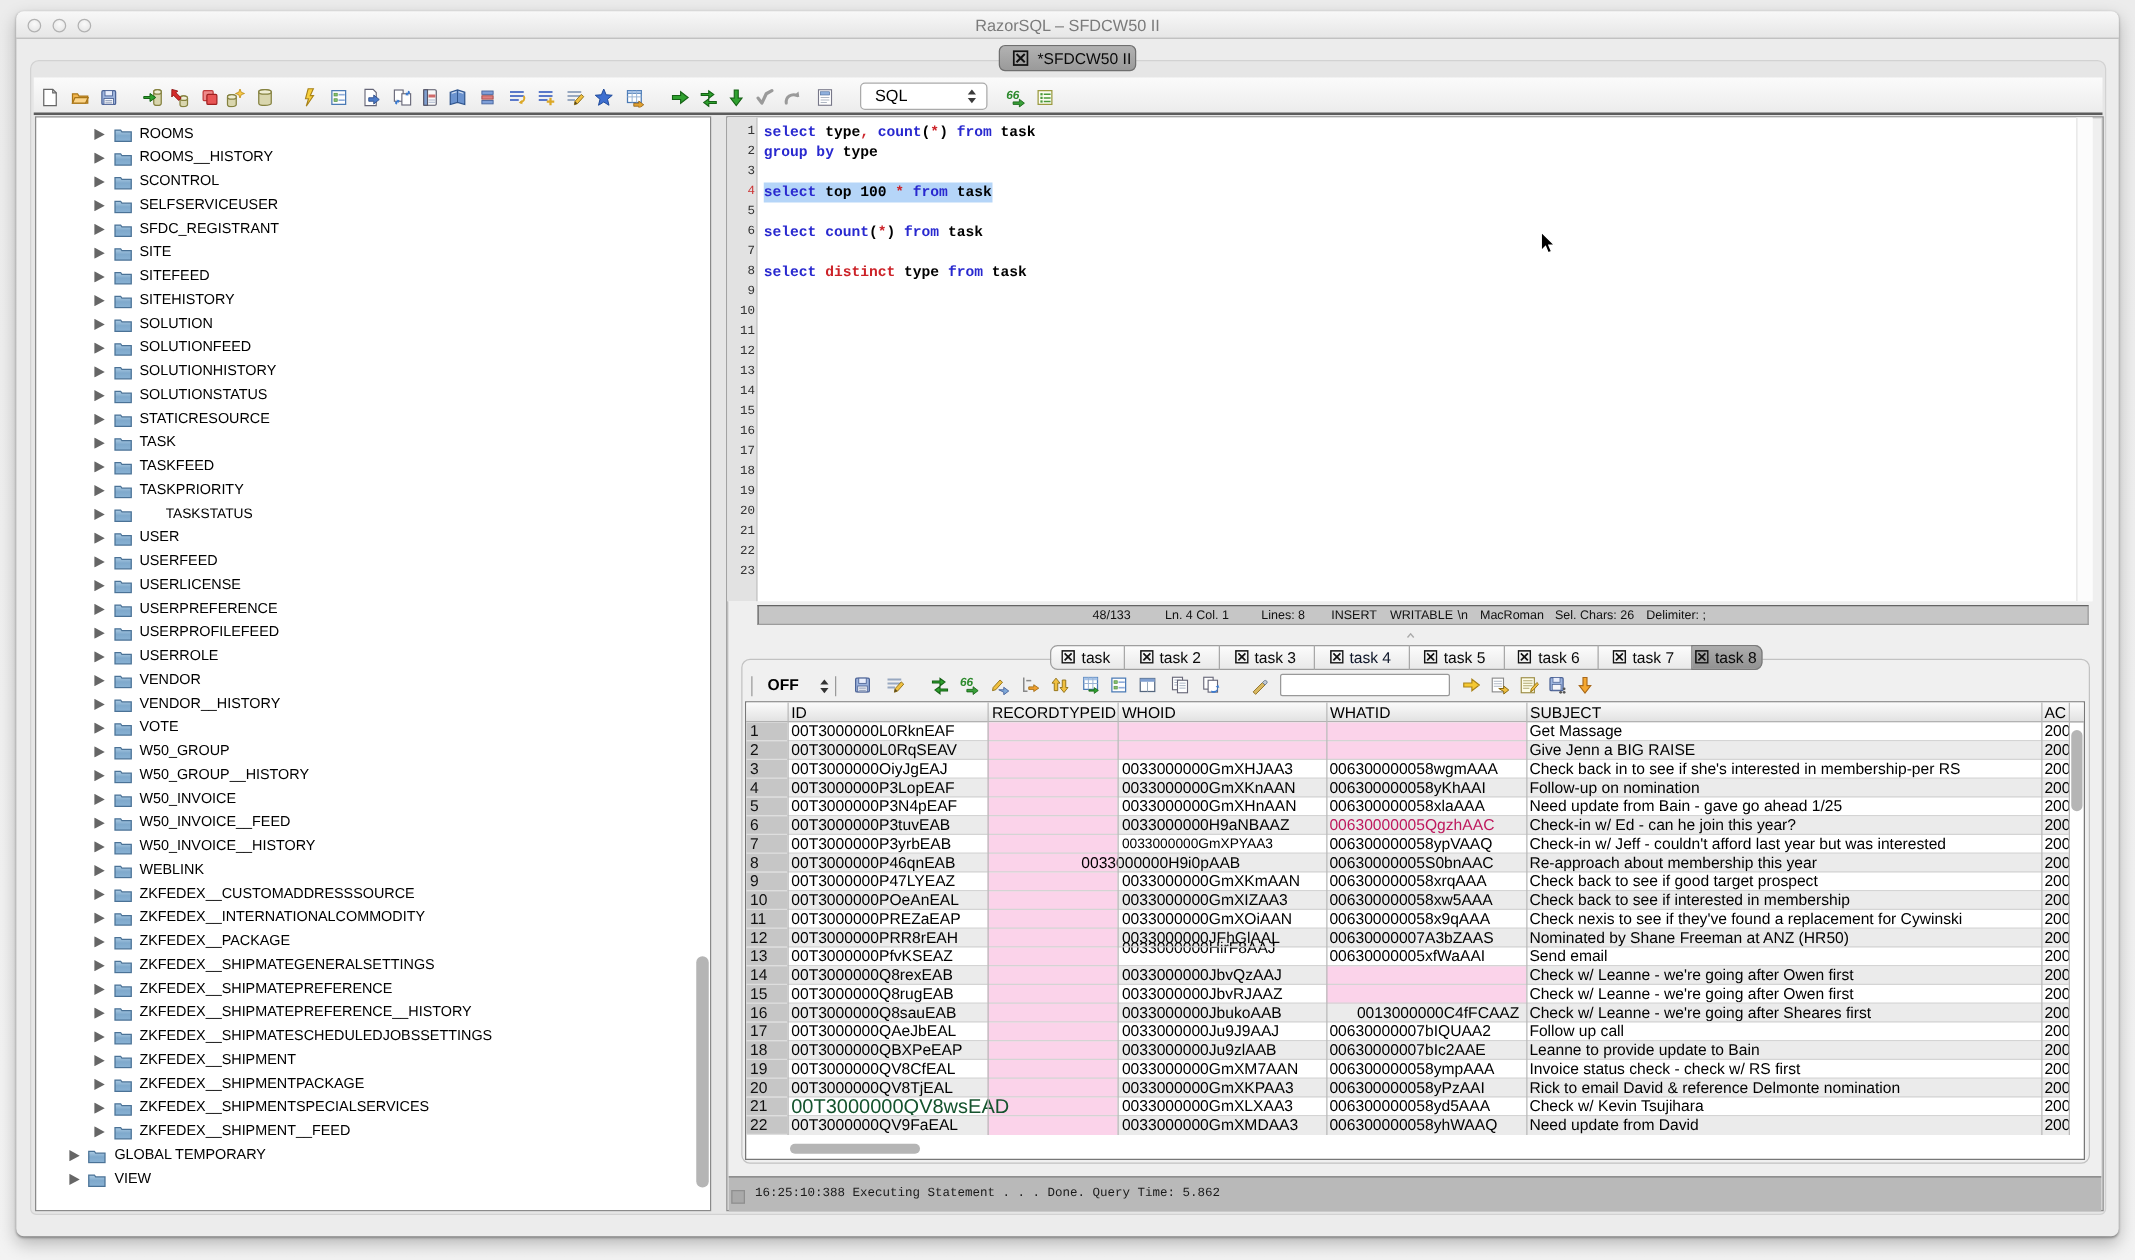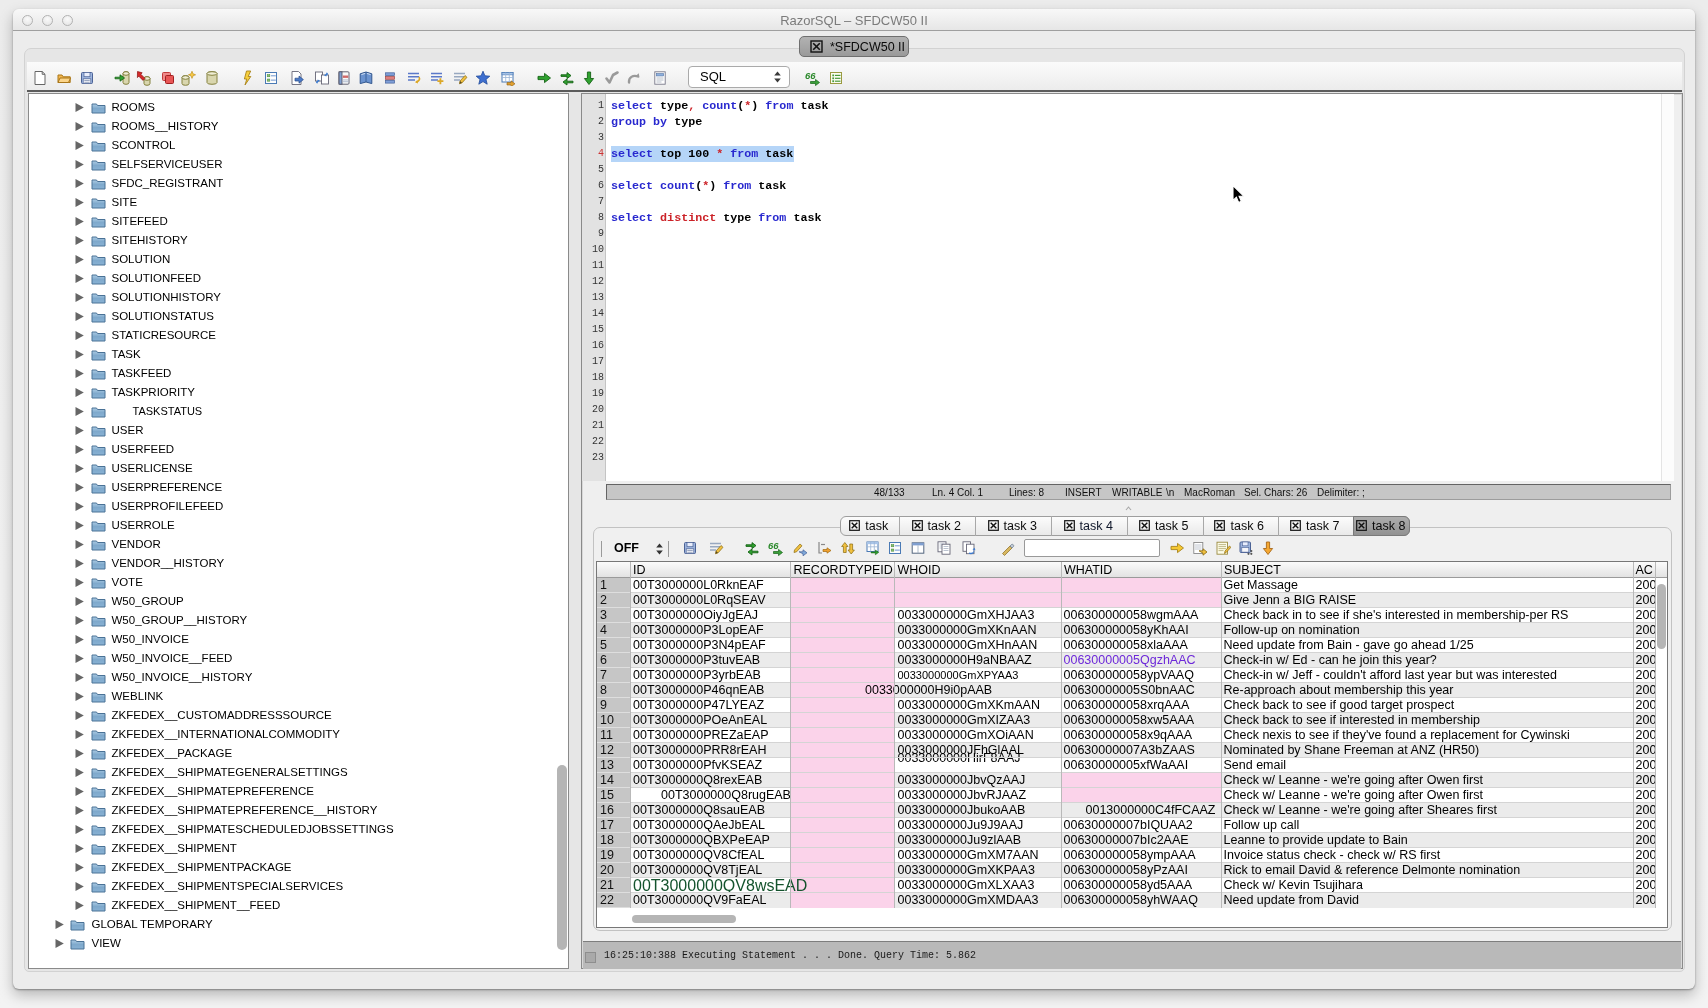--- a/index.html
+++ b/index.html
@@ -1038,21 +1038,21 @@
 <div class="txt" style="left:897.5px;top:637.5px;height:15px;line-height:15px;font-size:12.5px;color:#000;">0033000000GmXHnAAN</div>
 <div class="txt" style="left:1063.5px;top:637.5px;height:15px;line-height:15px;font-size:12.5px;color:#000;">006300000058xlaAAA</div>
 <div class="txt" style="left:1223.5px;top:637.5px;width:408px;height:15px;line-height:15px;font-size:12.5px;color:#000;overflow:hidden;">Need update from Bain - gave go ahead 1/25</div>
 <div class="txt" style="left:1635.5px;top:637.5px;width:19.5px;height:15px;line-height:15px;font-size:12.5px;color:#000;overflow:hidden;">2006</div>
 <div class="ab" style="left:596.5px;top:652.5px;width:1059.0px;height:15px;background:#ebebeb;"></div>
 <div class="ab" style="left:596.5px;top:652.5px;width:33.5px;height:15px;background:#c6c6c6;border-bottom:1px solid #dedede;"></div>
 <div class="txt" style="left:600px;top:652.5px;height:15px;line-height:15px;font-size:12.5px;color:#111;">6</div>
 <div class="ab" style="left:790px;top:652.5px;width:104px;height:15px;background:#fbd3ea;"></div>
 <div class="txt" style="left:633px;top:652.5px;height:15px;line-height:15px;font-size:12.5px;color:#000;">00T3000000P3tuvEAB</div>
 <div class="txt" style="left:897.5px;top:652.5px;height:15px;line-height:15px;font-size:12.5px;color:#000;">0033000000H9aNBAAZ</div>
-<div class="txt" style="left:1063.5px;top:652.5px;height:15px;line-height:15px;font-size:12.5px;color:#6d28d9;text-align:right;">00630000005QgzhAAC</div>
+<div class="txt" style="left:1063.5px;top:652.5px;height:15px;line-height:15px;font-size:12.5px;color:#be185d;text-align:right;">00630000005QgzhAAC</div>
 <div class="txt" style="left:1223.5px;top:652.5px;width:408px;height:15px;line-height:15px;font-size:12.5px;color:#000;overflow:hidden;">Check-in w/ Ed - can he join this year?</div>
 <div class="txt" style="left:1635.5px;top:652.5px;width:19.5px;height:15px;line-height:15px;font-size:12.5px;color:#000;overflow:hidden;">2006</div>
 <div class="ab" style="left:596.5px;top:667.5px;width:1059.0px;height:15px;background:#ffffff;"></div>
 <div class="ab" style="left:596.5px;top:667.5px;width:33.5px;height:15px;background:#c6c6c6;border-bottom:1px solid #dedede;"></div>
 <div class="txt" style="left:600px;top:667.5px;height:15px;line-height:15px;font-size:12.5px;color:#111;">7</div>
 <div class="ab" style="left:790px;top:667.5px;width:104px;height:15px;background:#fbd3ea;"></div>
 <div class="txt" style="left:633px;top:667.5px;height:15px;line-height:15px;font-size:12.5px;color:#000;">00T3000000P3yrbEAB</div>
 <div class="txt" style="left:897.5px;top:667.5px;height:15px;line-height:15px;font-size:11px;color:#000;">0033000000GmXPYAA3</div>
 <div class="txt" style="left:1063.5px;top:667.5px;height:15px;line-height:15px;font-size:12.5px;color:#000;">006300000058ypVAAQ</div>
 <div class="txt" style="left:1223.5px;top:667.5px;width:408px;height:15px;line-height:15px;font-size:12.5px;color:#000;overflow:hidden;">Check-in w/ Jeff - couldn't afford last year but was interested</div>
@@ -1118,21 +1118,21 @@
 <div class="ab" style="left:1060.5px;top:772.5px;width:160px;height:15px;background:#fbd3ea;"></div>
 <div class="txt" style="left:633px;top:772.5px;height:15px;line-height:15px;font-size:12.5px;color:#000;">00T3000000Q8rexEAB</div>
 <div class="txt" style="left:897.5px;top:772.5px;height:15px;line-height:15px;font-size:12.5px;color:#000;">0033000000JbvQzAAJ</div>
 <div class="txt" style="left:1223.5px;top:772.5px;width:408px;height:15px;line-height:15px;font-size:12.5px;color:#000;overflow:hidden;">Check w/ Leanne - we're going after Owen first</div>
 <div class="txt" style="left:1635.5px;top:772.5px;width:19.5px;height:15px;line-height:15px;font-size:12.5px;color:#000;overflow:hidden;">2006</div>
 <div class="ab" style="left:596.5px;top:787.5px;width:1059.0px;height:15px;background:#ffffff;"></div>
 <div class="ab" style="left:596.5px;top:787.5px;width:33.5px;height:15px;background:#c6c6c6;border-bottom:1px solid #dedede;"></div>
 <div class="txt" style="left:600px;top:787.5px;height:15px;line-height:15px;font-size:12.5px;color:#111;">15</div>
 <div class="ab" style="left:790px;top:787.5px;width:104px;height:15px;background:#fbd3ea;"></div>
 <div class="ab" style="left:1060.5px;top:787.5px;width:160px;height:15px;background:#fbd3ea;"></div>
-<div class="txt" style="left:661px;top:787.5px;height:15px;line-height:15px;font-size:12.5px;color:#000;text-align:right;">00T3000000Q8rugEAB</div>
+<div class="txt" style="left:633px;top:787.5px;height:15px;line-height:15px;font-size:12.5px;color:#000;text-align:right;">00T3000000Q8rugEAB</div>
 <div class="txt" style="left:897.5px;top:787.5px;height:15px;line-height:15px;font-size:12.5px;color:#000;">0033000000JbvRJAAZ</div>
 <div class="txt" style="left:1223.5px;top:787.5px;width:408px;height:15px;line-height:15px;font-size:12.5px;color:#000;overflow:hidden;">Check w/ Leanne - we're going after Owen first</div>
 <div class="txt" style="left:1635.5px;top:787.5px;width:19.5px;height:15px;line-height:15px;font-size:12.5px;color:#000;overflow:hidden;">2006</div>
 <div class="ab" style="left:596.5px;top:802.5px;width:1059.0px;height:15px;background:#ebebeb;"></div>
 <div class="ab" style="left:596.5px;top:802.5px;width:33.5px;height:15px;background:#c6c6c6;border-bottom:1px solid #dedede;"></div>
 <div class="txt" style="left:600px;top:802.5px;height:15px;line-height:15px;font-size:12.5px;color:#111;">16</div>
 <div class="ab" style="left:790px;top:802.5px;width:104px;height:15px;background:#fbd3ea;"></div>
 <div class="txt" style="left:633px;top:802.5px;height:15px;line-height:15px;font-size:12.5px;color:#000;">00T3000000Q8sauEAB</div>
 <div class="txt" style="left:897.5px;top:802.5px;height:15px;line-height:15px;font-size:12.5px;color:#000;">0033000000JbukoAAB</div>
 <div class="txt" style="left:1063.5px;top:802.5px;height:15px;line-height:15px;font-size:12.5px;color:#000;padding-left:22px;">0013000000C4fFCAAZ</div>

